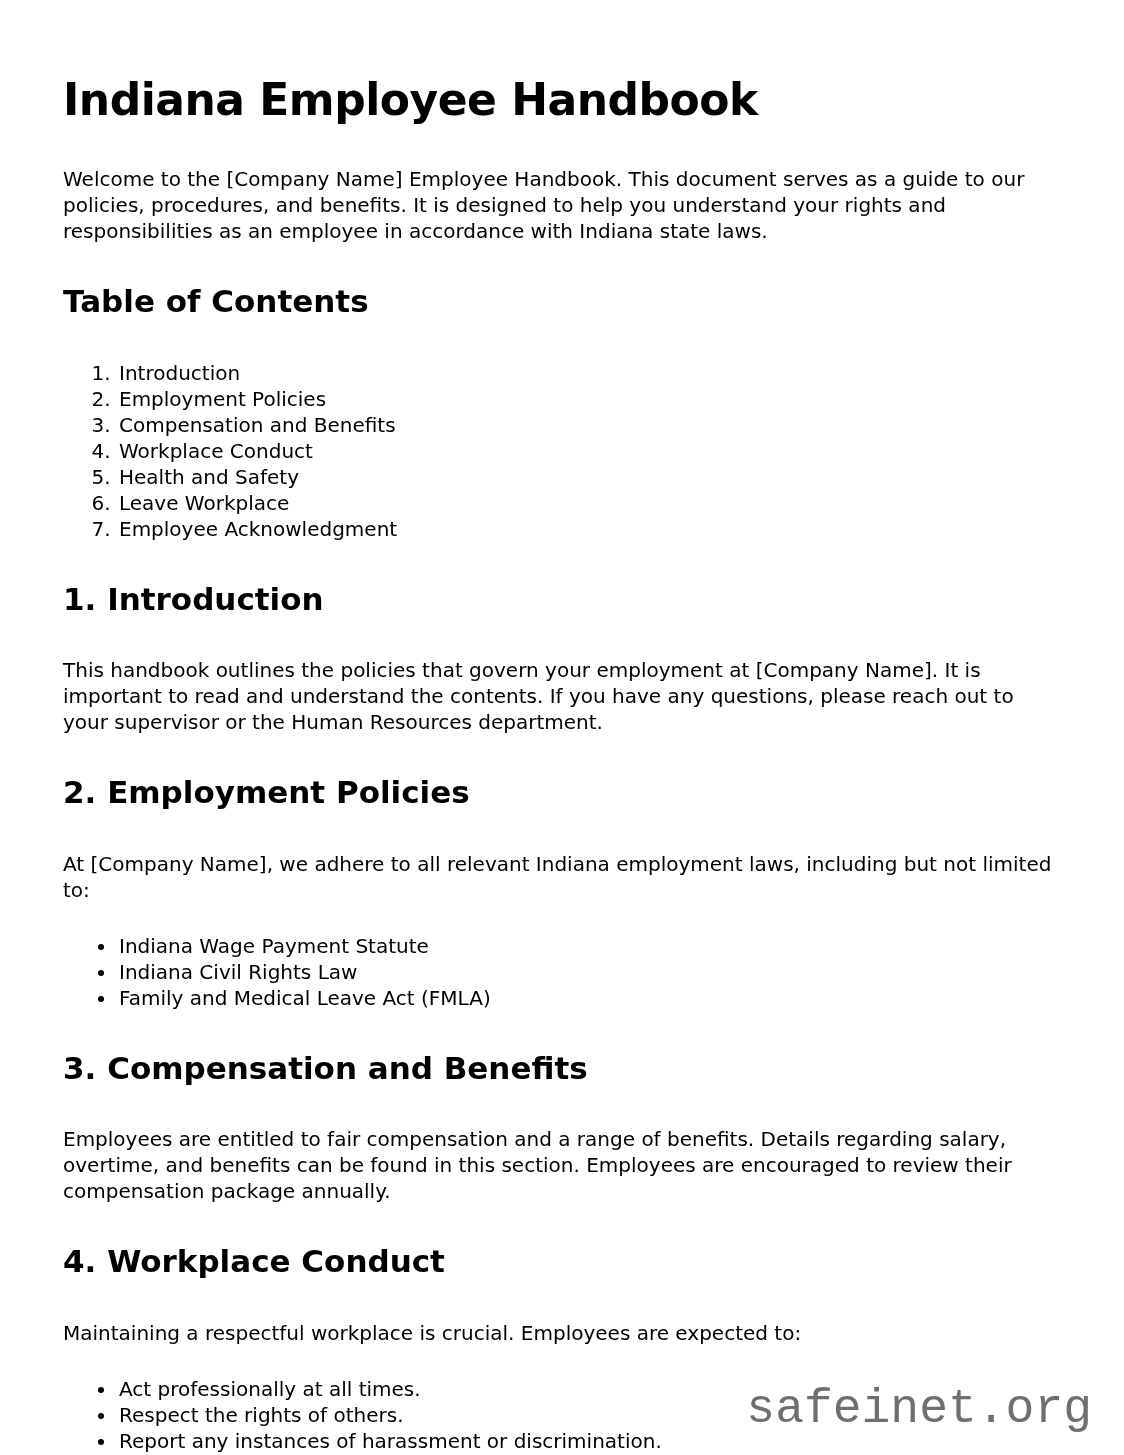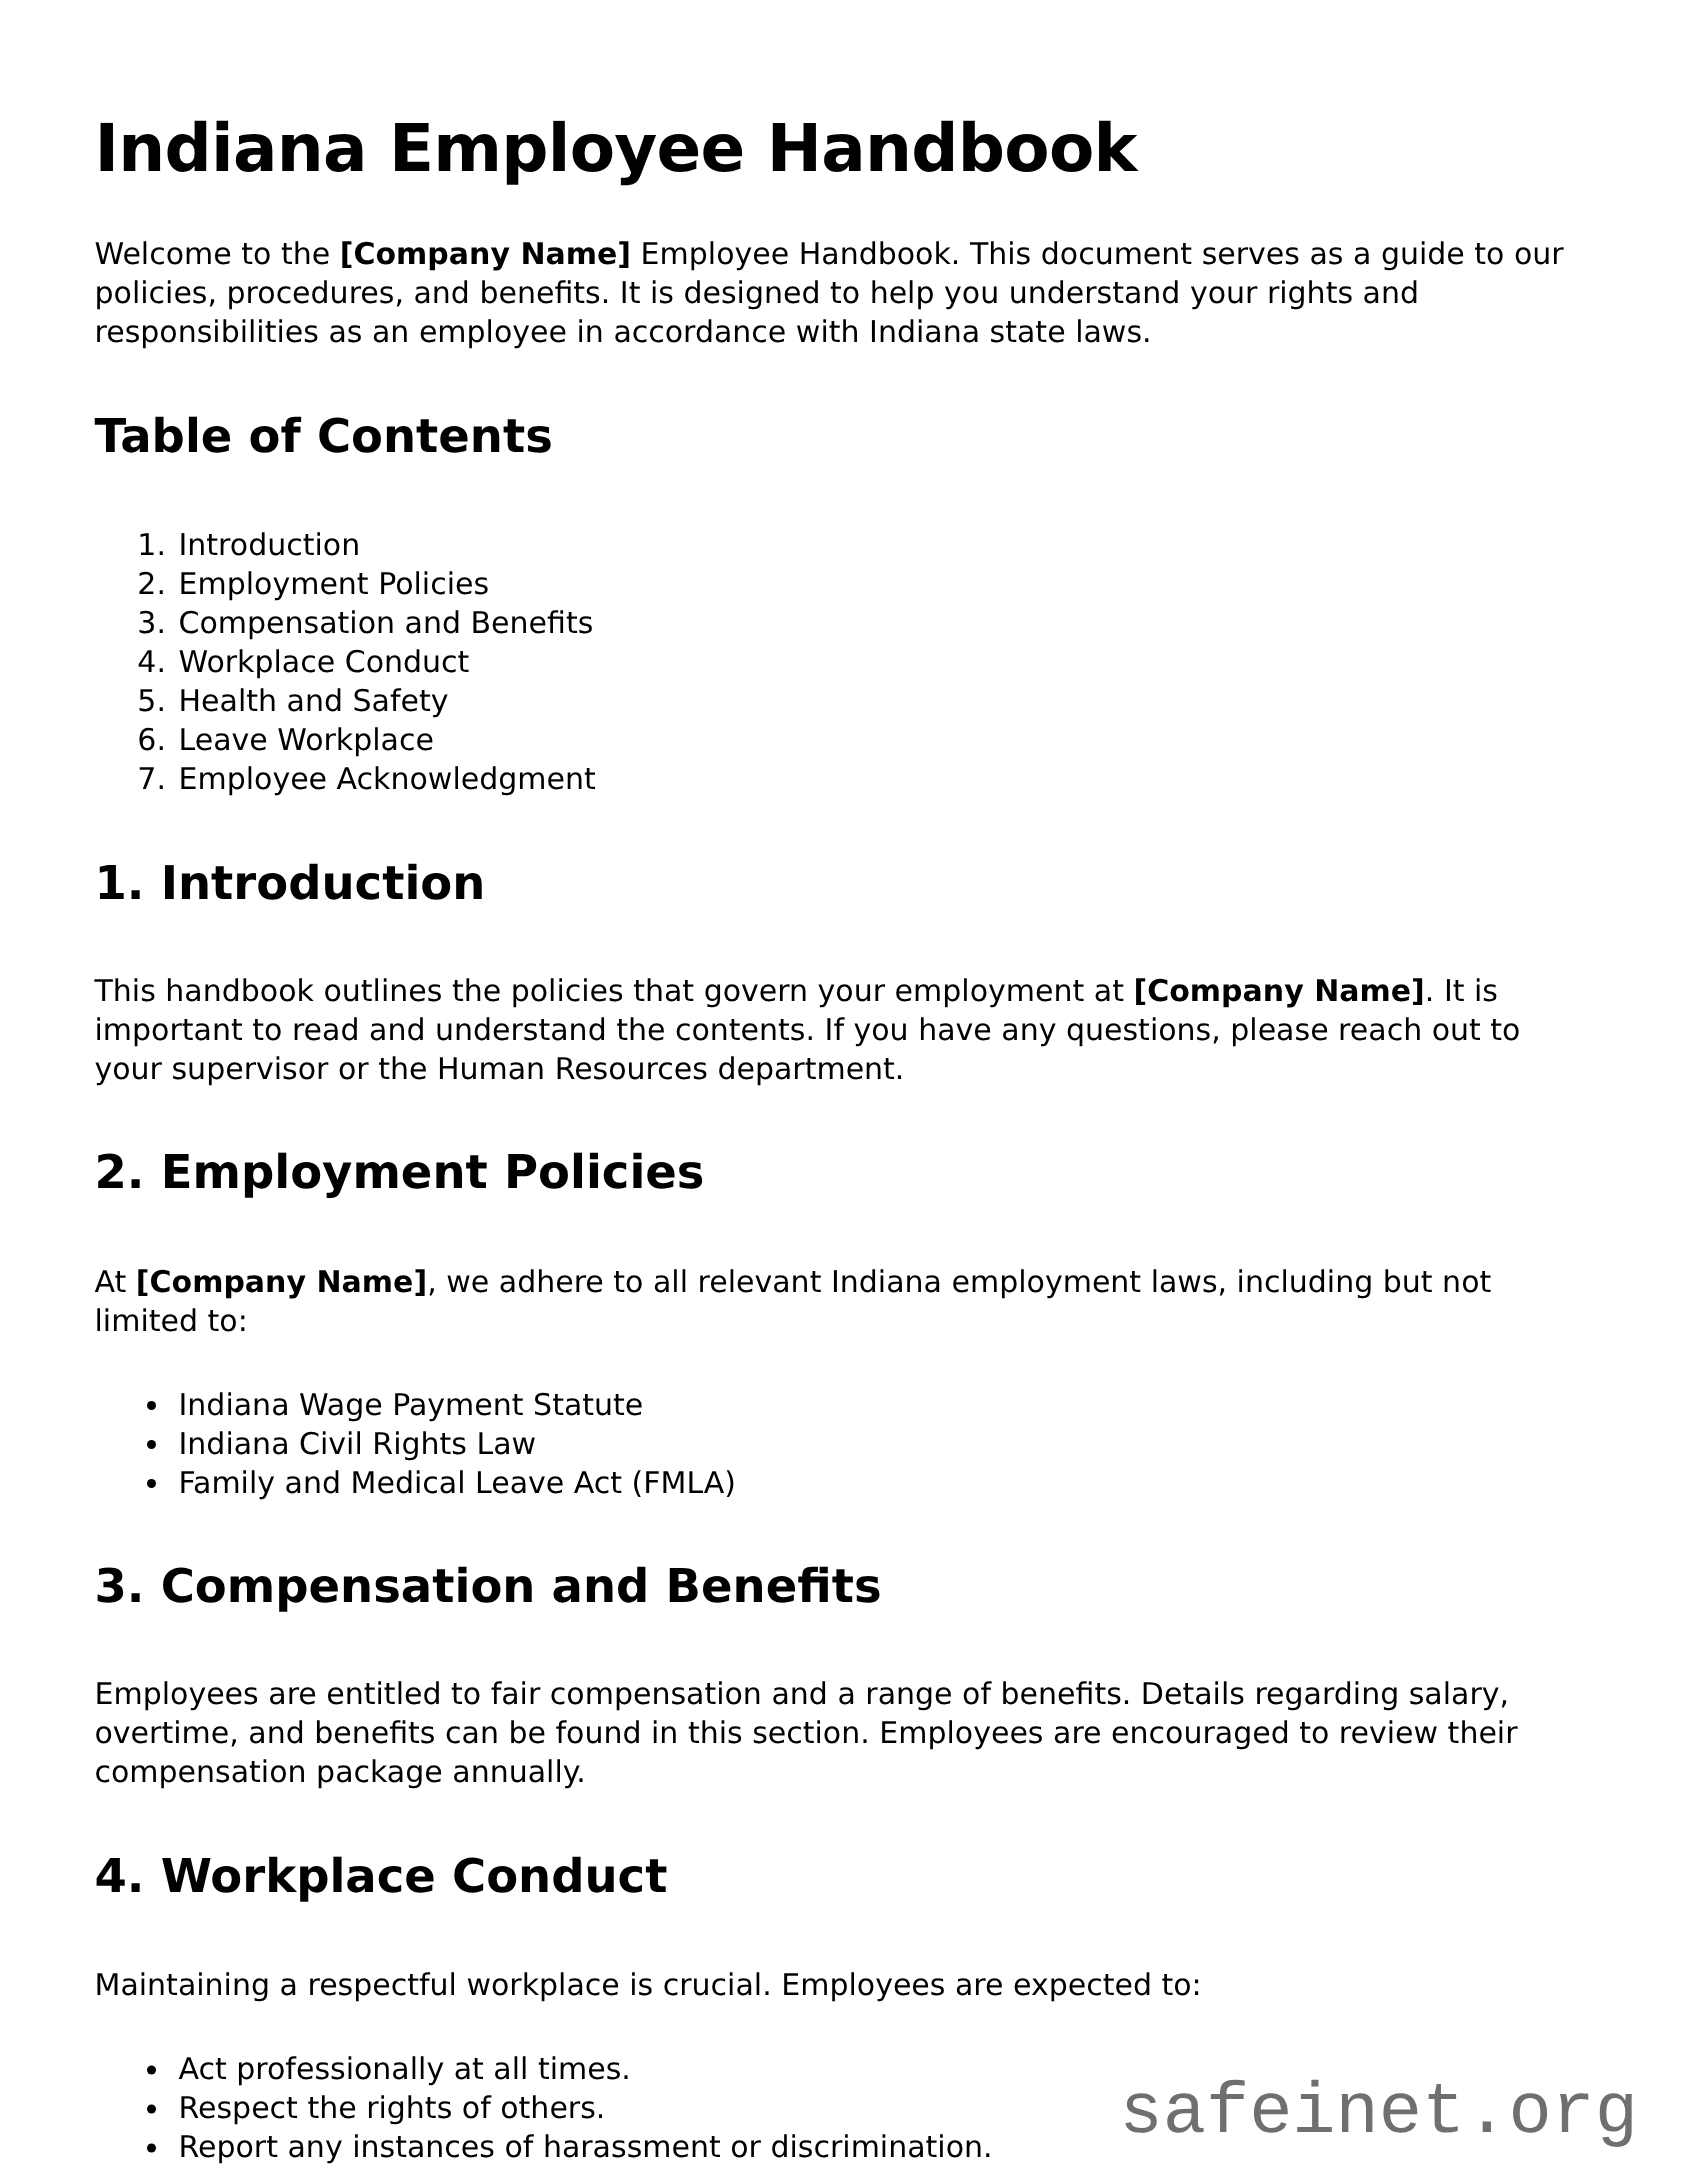--- a/index.html
+++ b/index.html
@@ -16,21 +16,21 @@
     color: #000000;
   }
   .page {
     position: relative;
     width: 1124px;
     height: 1455px;
     padding: 74px 63px 40px 63px;
     background: #ffffff;
   }
   h1 {
-    margin: 0 0 30px 0;
+    margin: 0 0 40px 0;
     font-size: 44px;
     line-height: 1.18;
     font-weight: bold;
     letter-spacing: -0.5px;
   }
   h2 {
     margin: 40px 0;
     font-size: 31px;
     line-height: 1.15;
     font-weight: bold;
@@ -40,21 +40,21 @@
     font-size: 20px;
     line-height: 26px;
   }
   ol, ul {
     margin: 30px 0;
     padding-left: 54px;
     font-size: 20px;
     line-height: 26px;
   }
   li { padding-left: 2px; }
-  strong { font-weight: bold; }
+  strong { font-weight: normal; }
   .watermark {
     position: absolute;
     top: 1383px;
     right: 32px;
     font-family: "Liberation Mono", "DejaVu Sans Mono", monospace;
     font-size: 48px;
     line-height: 1.1;
     color: #6f6f6f;
     white-space: nowrap;
   }

